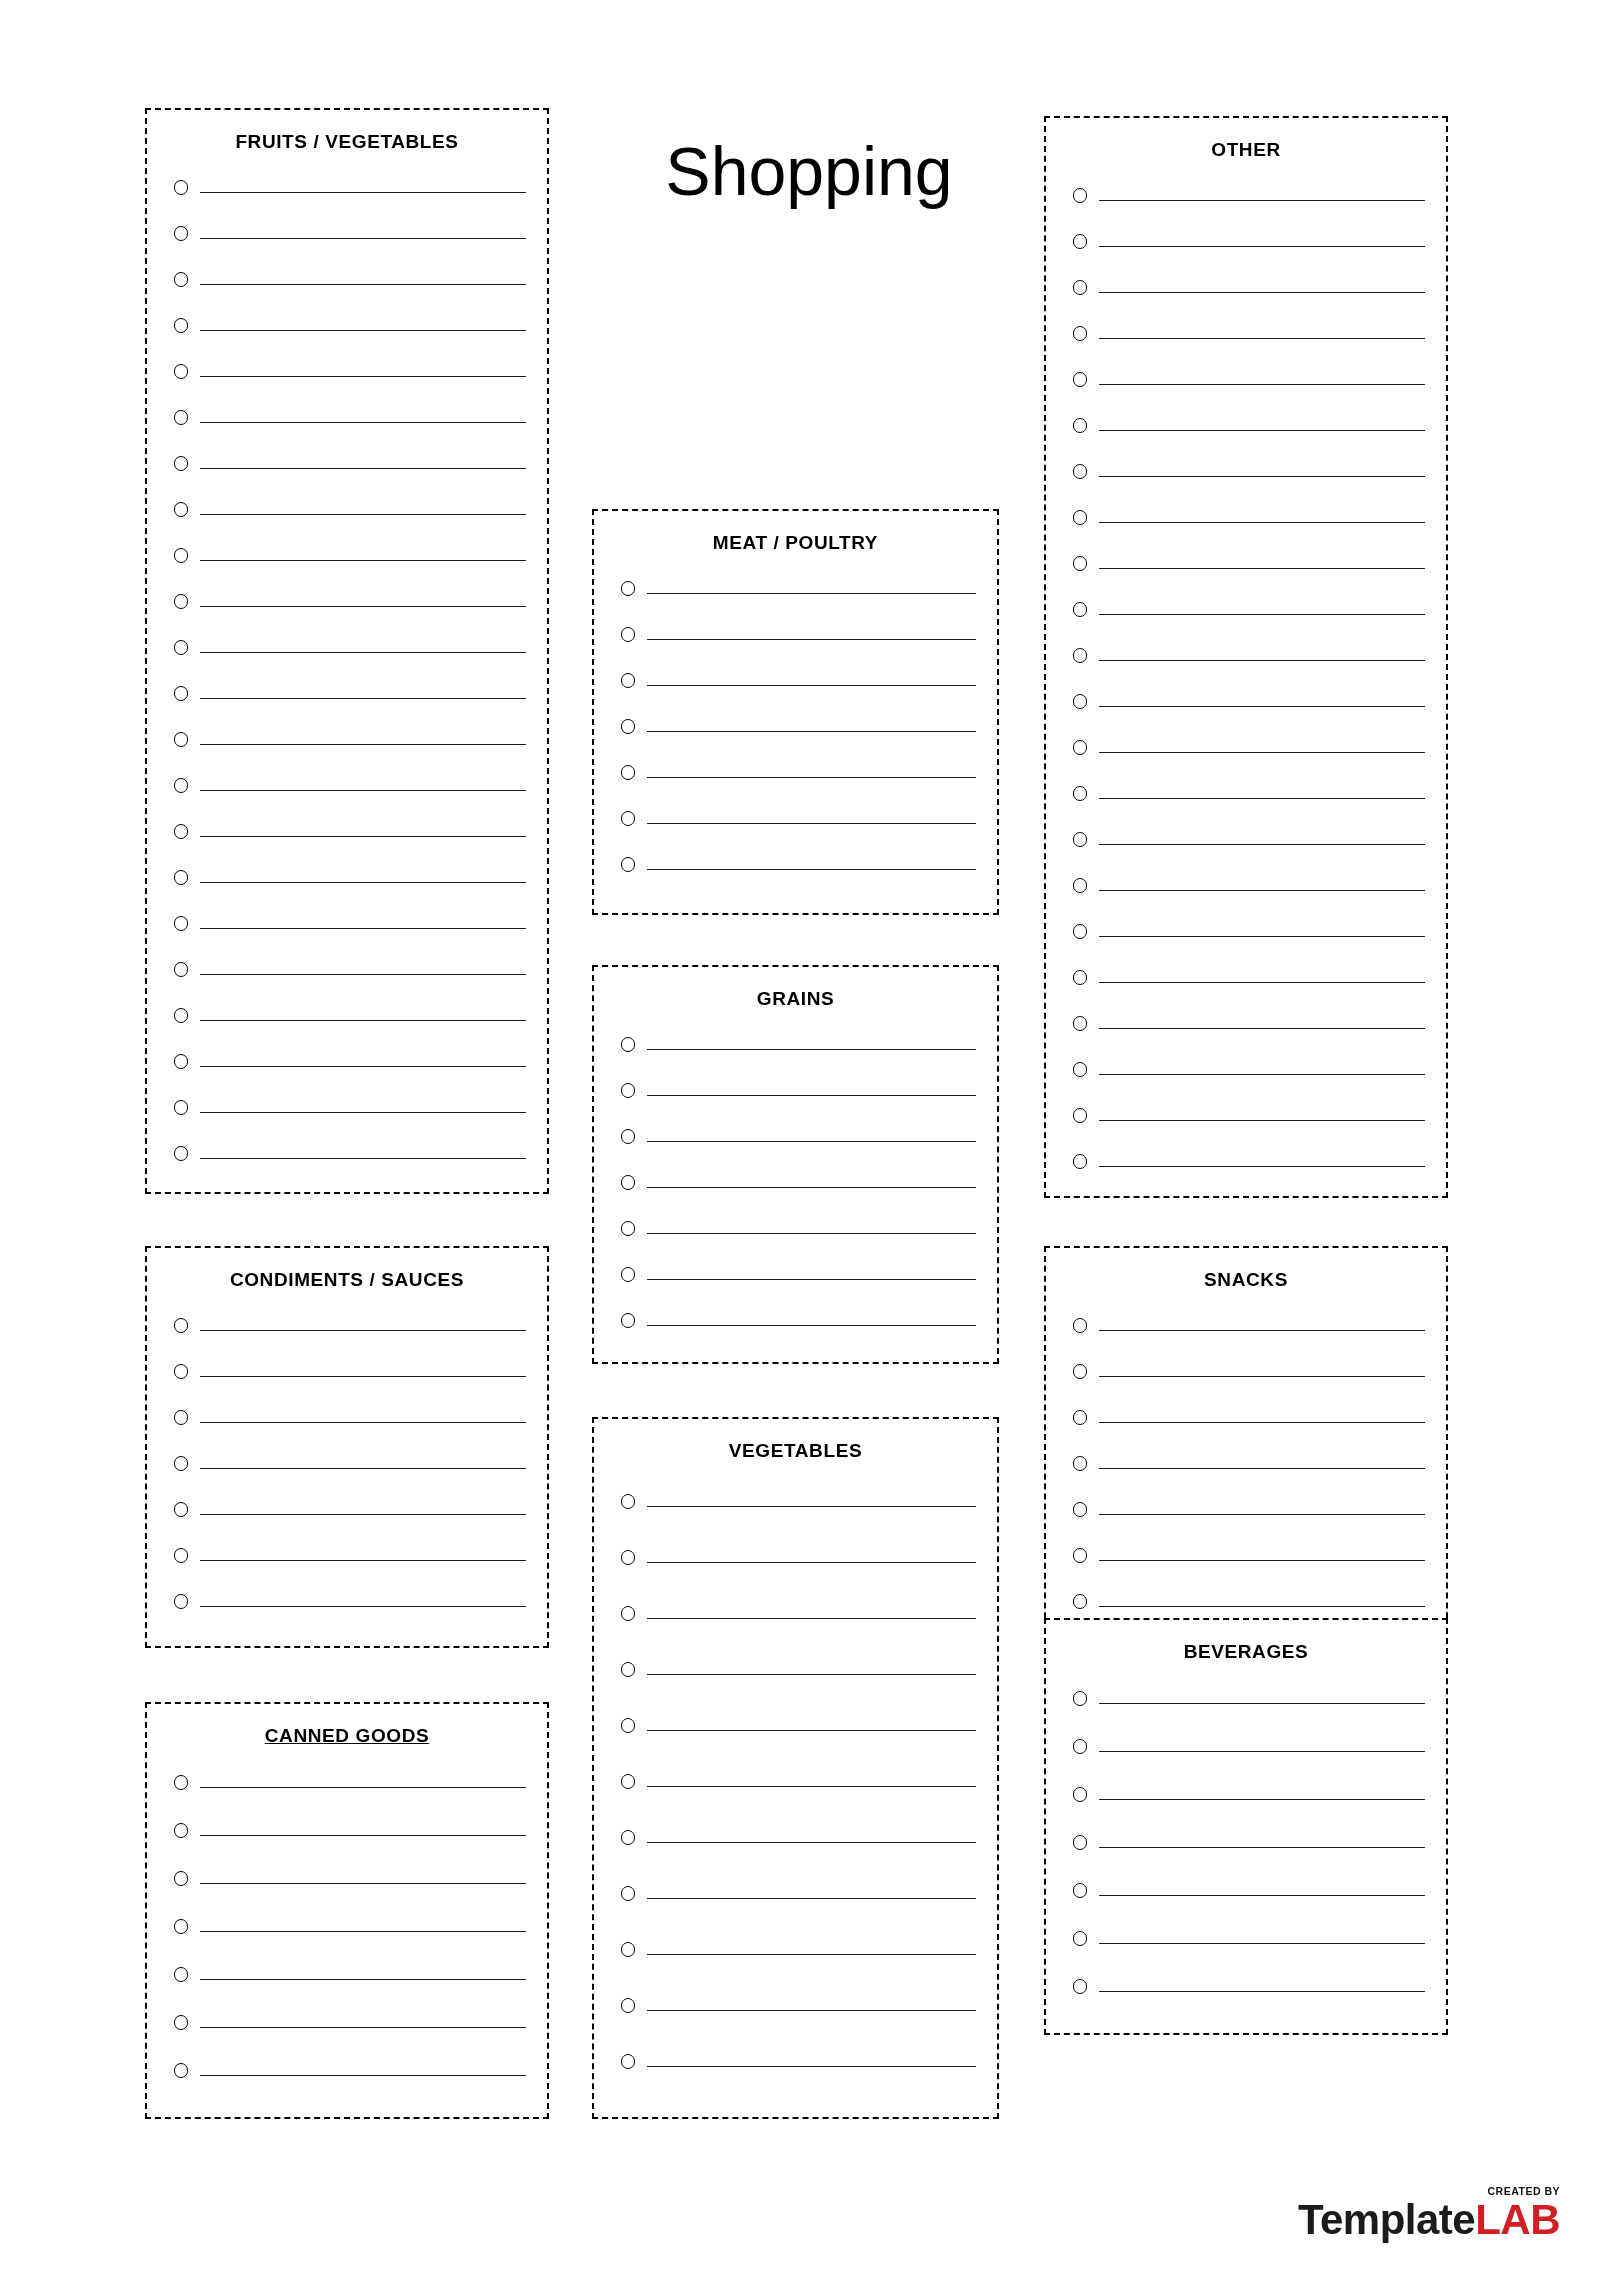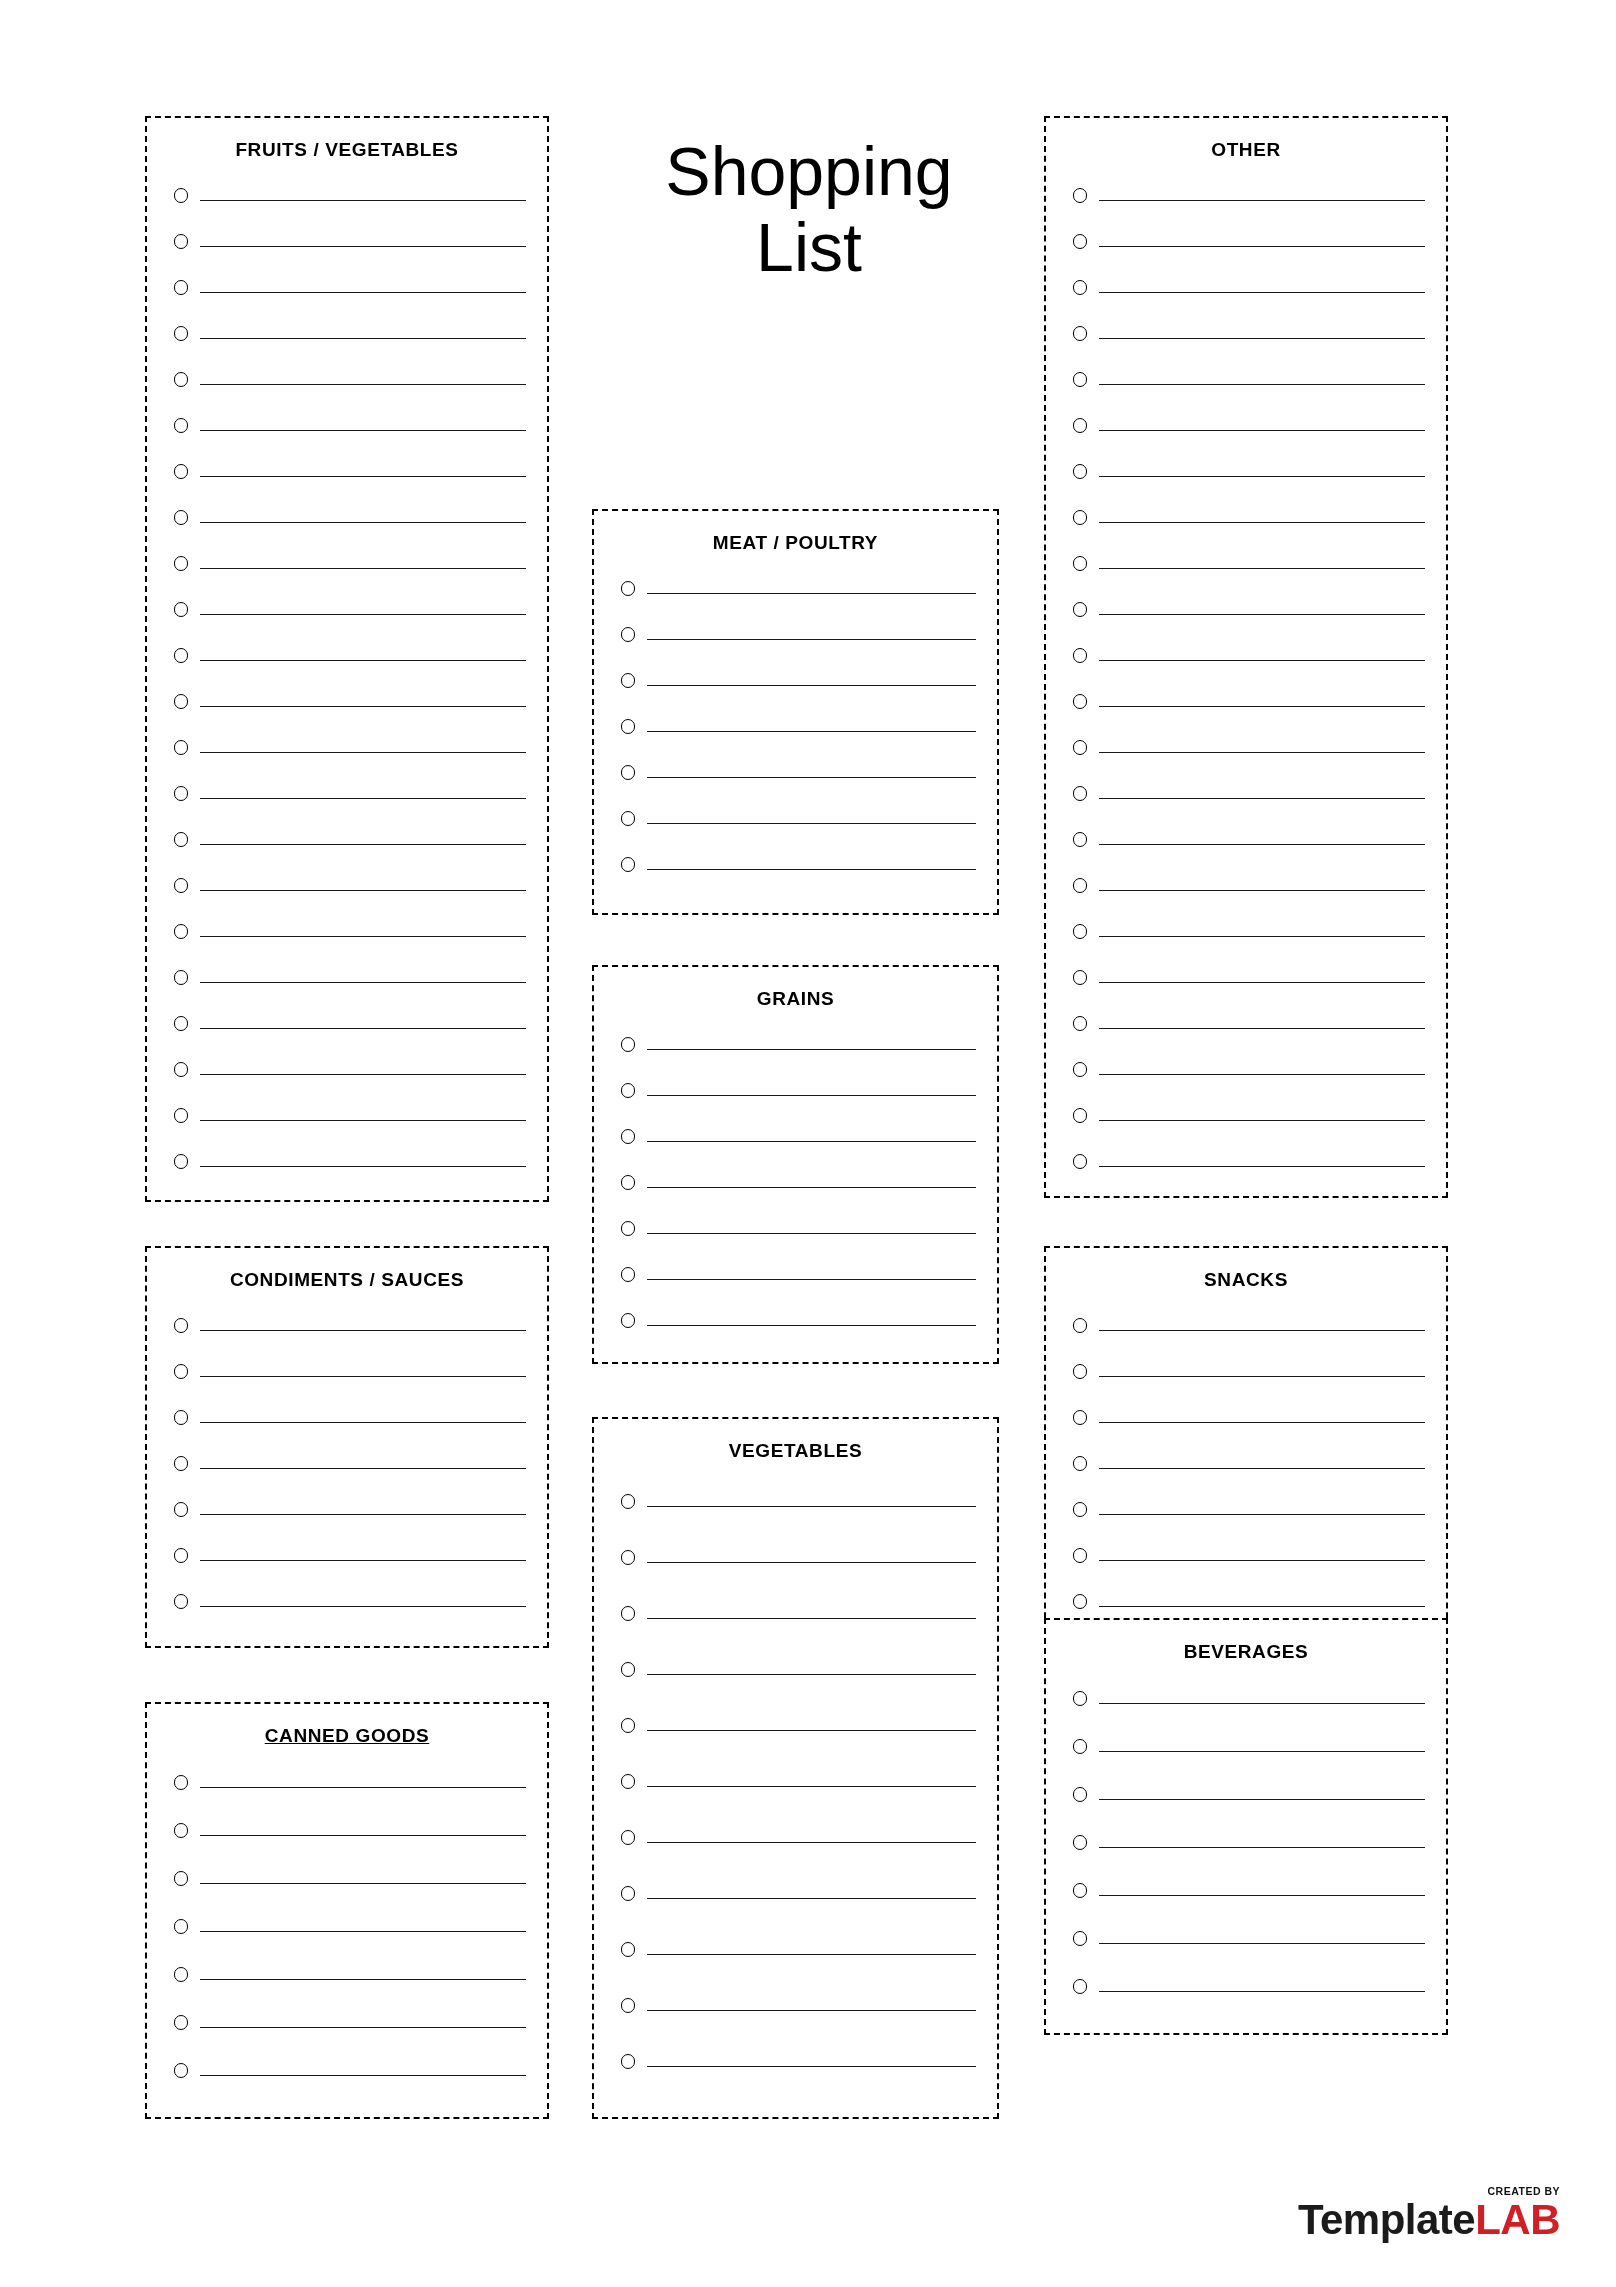--- a/index.html
+++ b/index.html
@@ -108,24 +108,23 @@
   .footer-brand .t-dark { color: #1b1b1b; }
   .footer-brand .t-red  { color: #d11f26; }
 </style>
 </head>
 <body>
 
 <div class="page">
 
   <div class="title-block">
     <div class="title-line2">Shopping</div>
-    <div class="title-line3">List</div>
-  </div>
-
-  <div class="box" style="left:145px; top:116px; width:404px; height:1086px;">
+  </div>
+
+  <div class="box" style="left:145px; top:108px; width:404px; height:1086px;">
     <div class="box-title">FRUITS / VEGETABLES</div>
     <div class="rows">
         <div class="row" style="height: 46px;">
           <span class="bullet"></span>
           <span class="rule"></span>
         </div>
         <div class="row" style="height: 46px;">
           <span class="bullet"></span>
           <span class="rule"></span>
         </div>

